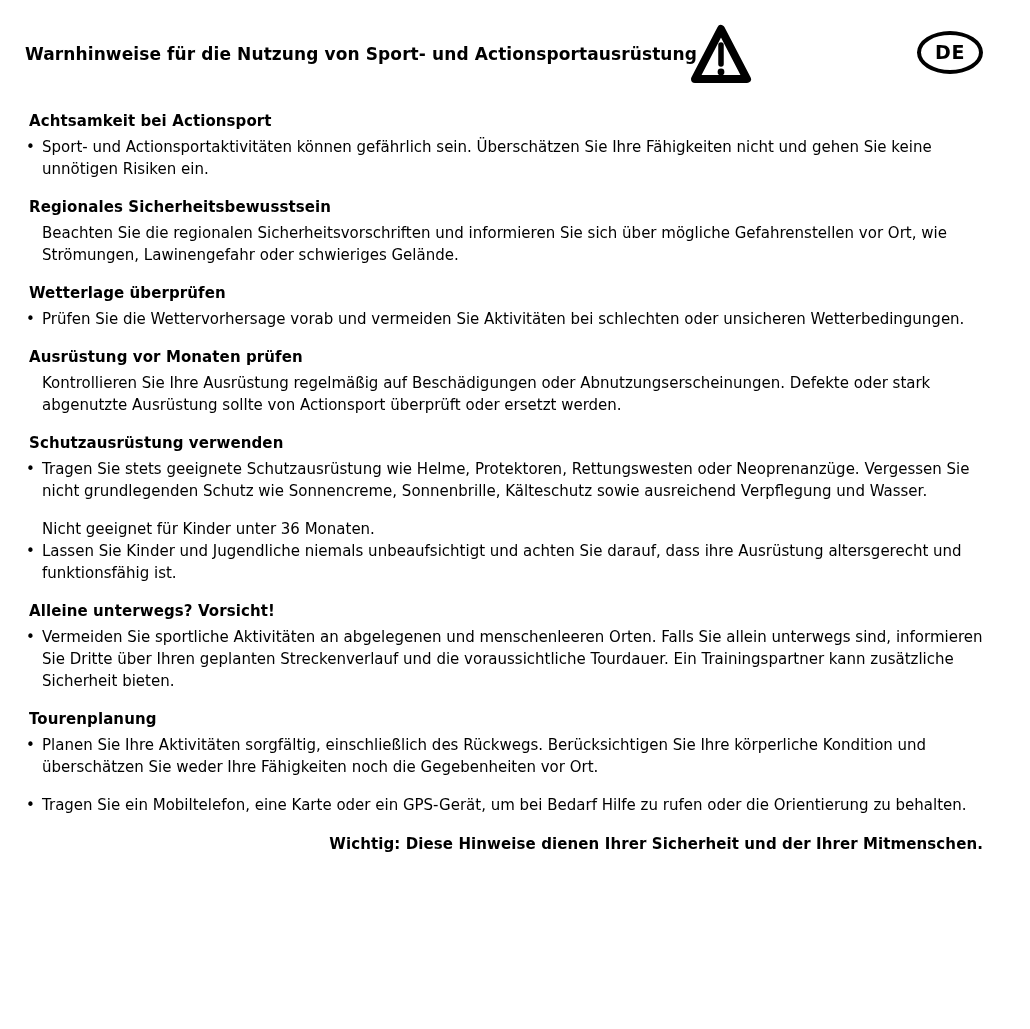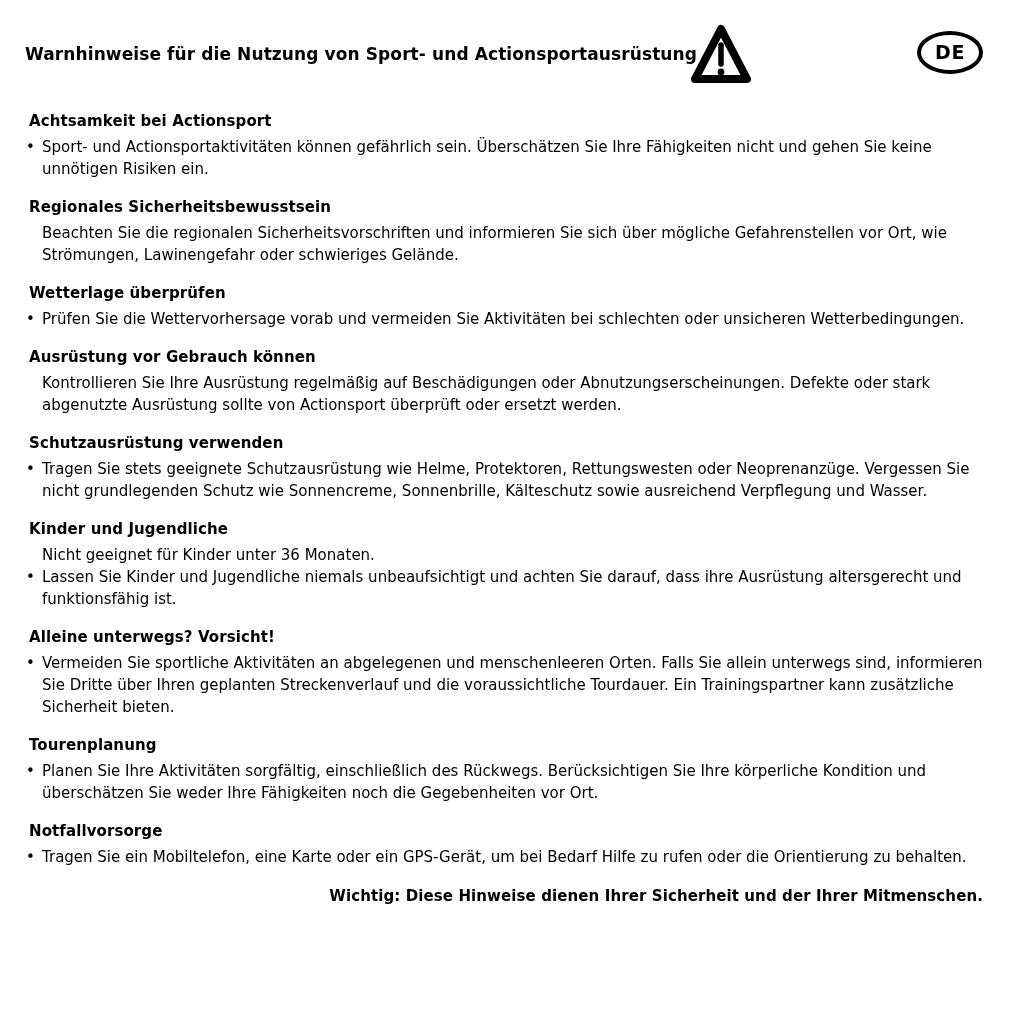--- a/index.html
+++ b/index.html
@@ -143,41 +143,40 @@
     <h2 class="heading">Wetterlage überprüfen</h2>
     <div class="items">
   <div class="item">
     <span class="marker">•</span>
     <span class="text">Prüfen Sie die Wettervorhersage vorab und vermeiden Sie Aktivitäten bei schlechten oder unsicheren Wetterbedingungen.</span>
   </div>
 </div>
   </section>
 
   <section class="section">
-    <h2 class="heading">Ausrüstung vor Gebrauch können</h2>
+    <h2 class="heading">Ausrüstung vor Monaten prüfen</h2>
     <div class="items">
   <div class="item">
     <span class="marker"></span>
     <span class="text">Kontrollieren Sie Ihre Ausrüstung regelmäßig auf Beschädigungen oder Abnutzungserscheinungen. Defekte oder stark abgenutzte Ausrüstung sollte von Actionsport überprüft oder ersetzt werden.</span>
   </div>
 </div>
   </section>
 
   <section class="section">
     <h2 class="heading">Schutzausrüstung verwenden</h2>
     <div class="items">
   <div class="item">
     <span class="marker">•</span>
     <span class="text">Tragen Sie stets geeignete Schutzausrüstung wie Helme, Protektoren, Rettungswesten oder Neoprenanzüge. Vergessen Sie nicht grundlegenden Schutz wie Sonnencreme, Sonnenbrille, Kälteschutz sowie ausreichend Verpflegung und Wasser.</span>
   </div>
 </div>
   </section>
 
   <section class="section">
-    <h2 class="heading">Kinder und Jugendliche</h2>
     <div class="items">
   <div class="item">
     <span class="marker"></span>
     <span class="text">Nicht geeignet für Kinder unter 36 Monaten.</span>
   </div>
 
   <div class="item">
     <span class="marker">•</span>
     <span class="text">Lassen Sie Kinder und Jugendliche niemals unbeaufsichtigt und achten Sie darauf, dass ihre Ausrüstung altersgerecht und funktionsfähig ist.</span>
   </div>
@@ -198,21 +197,20 @@
     <h2 class="heading">Tourenplanung</h2>
     <div class="items">
   <div class="item">
     <span class="marker">•</span>
     <span class="text">Planen Sie Ihre Aktivitäten sorgfältig, einschließlich des Rückwegs. Berücksichtigen Sie Ihre körperliche Kondition und überschätzen Sie weder Ihre Fähigkeiten noch die Gegebenheiten vor Ort.</span>
   </div>
 </div>
   </section>
 
   <section class="section">
-    <h2 class="heading">Notfallvorsorge</h2>
     <div class="items">
   <div class="item">
     <span class="marker">•</span>
     <span class="text">Tragen Sie ein Mobiltelefon, eine Karte oder ein GPS-Gerät, um bei Bedarf Hilfe zu rufen oder die Orientierung zu behalten.</span>
   </div>
 </div>
   </section>
 </div>
 
   <div class="footer">

